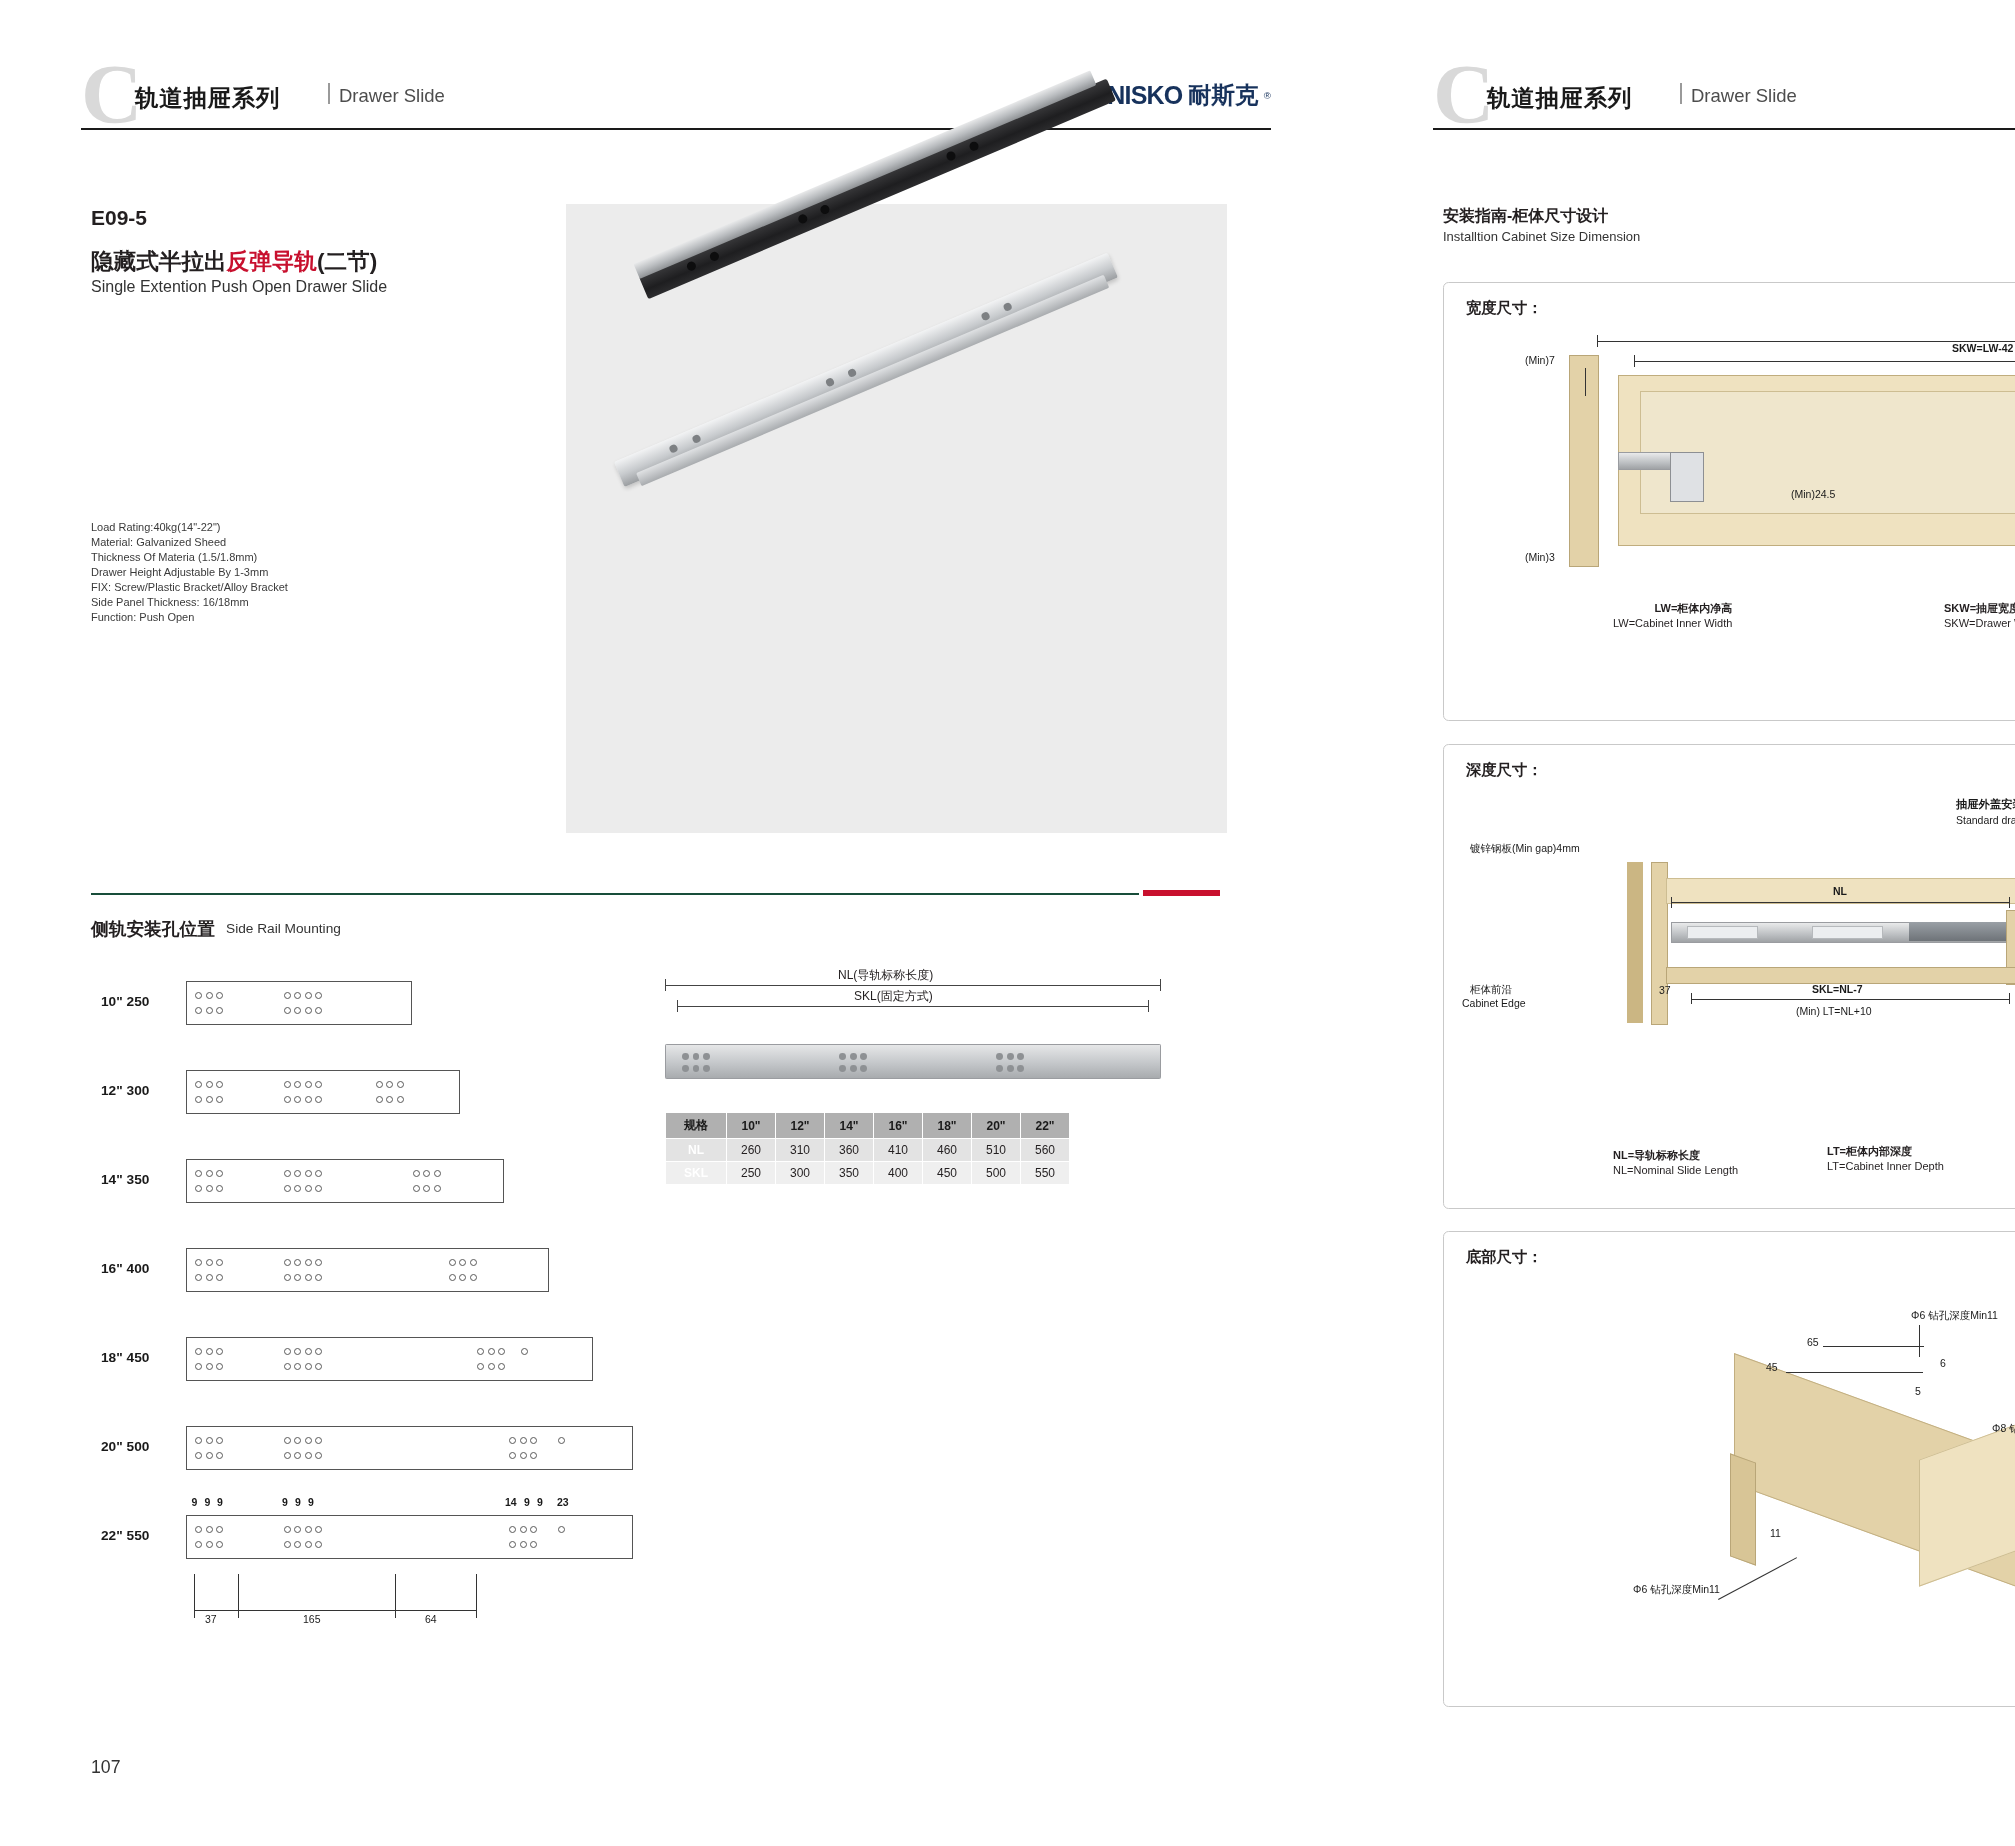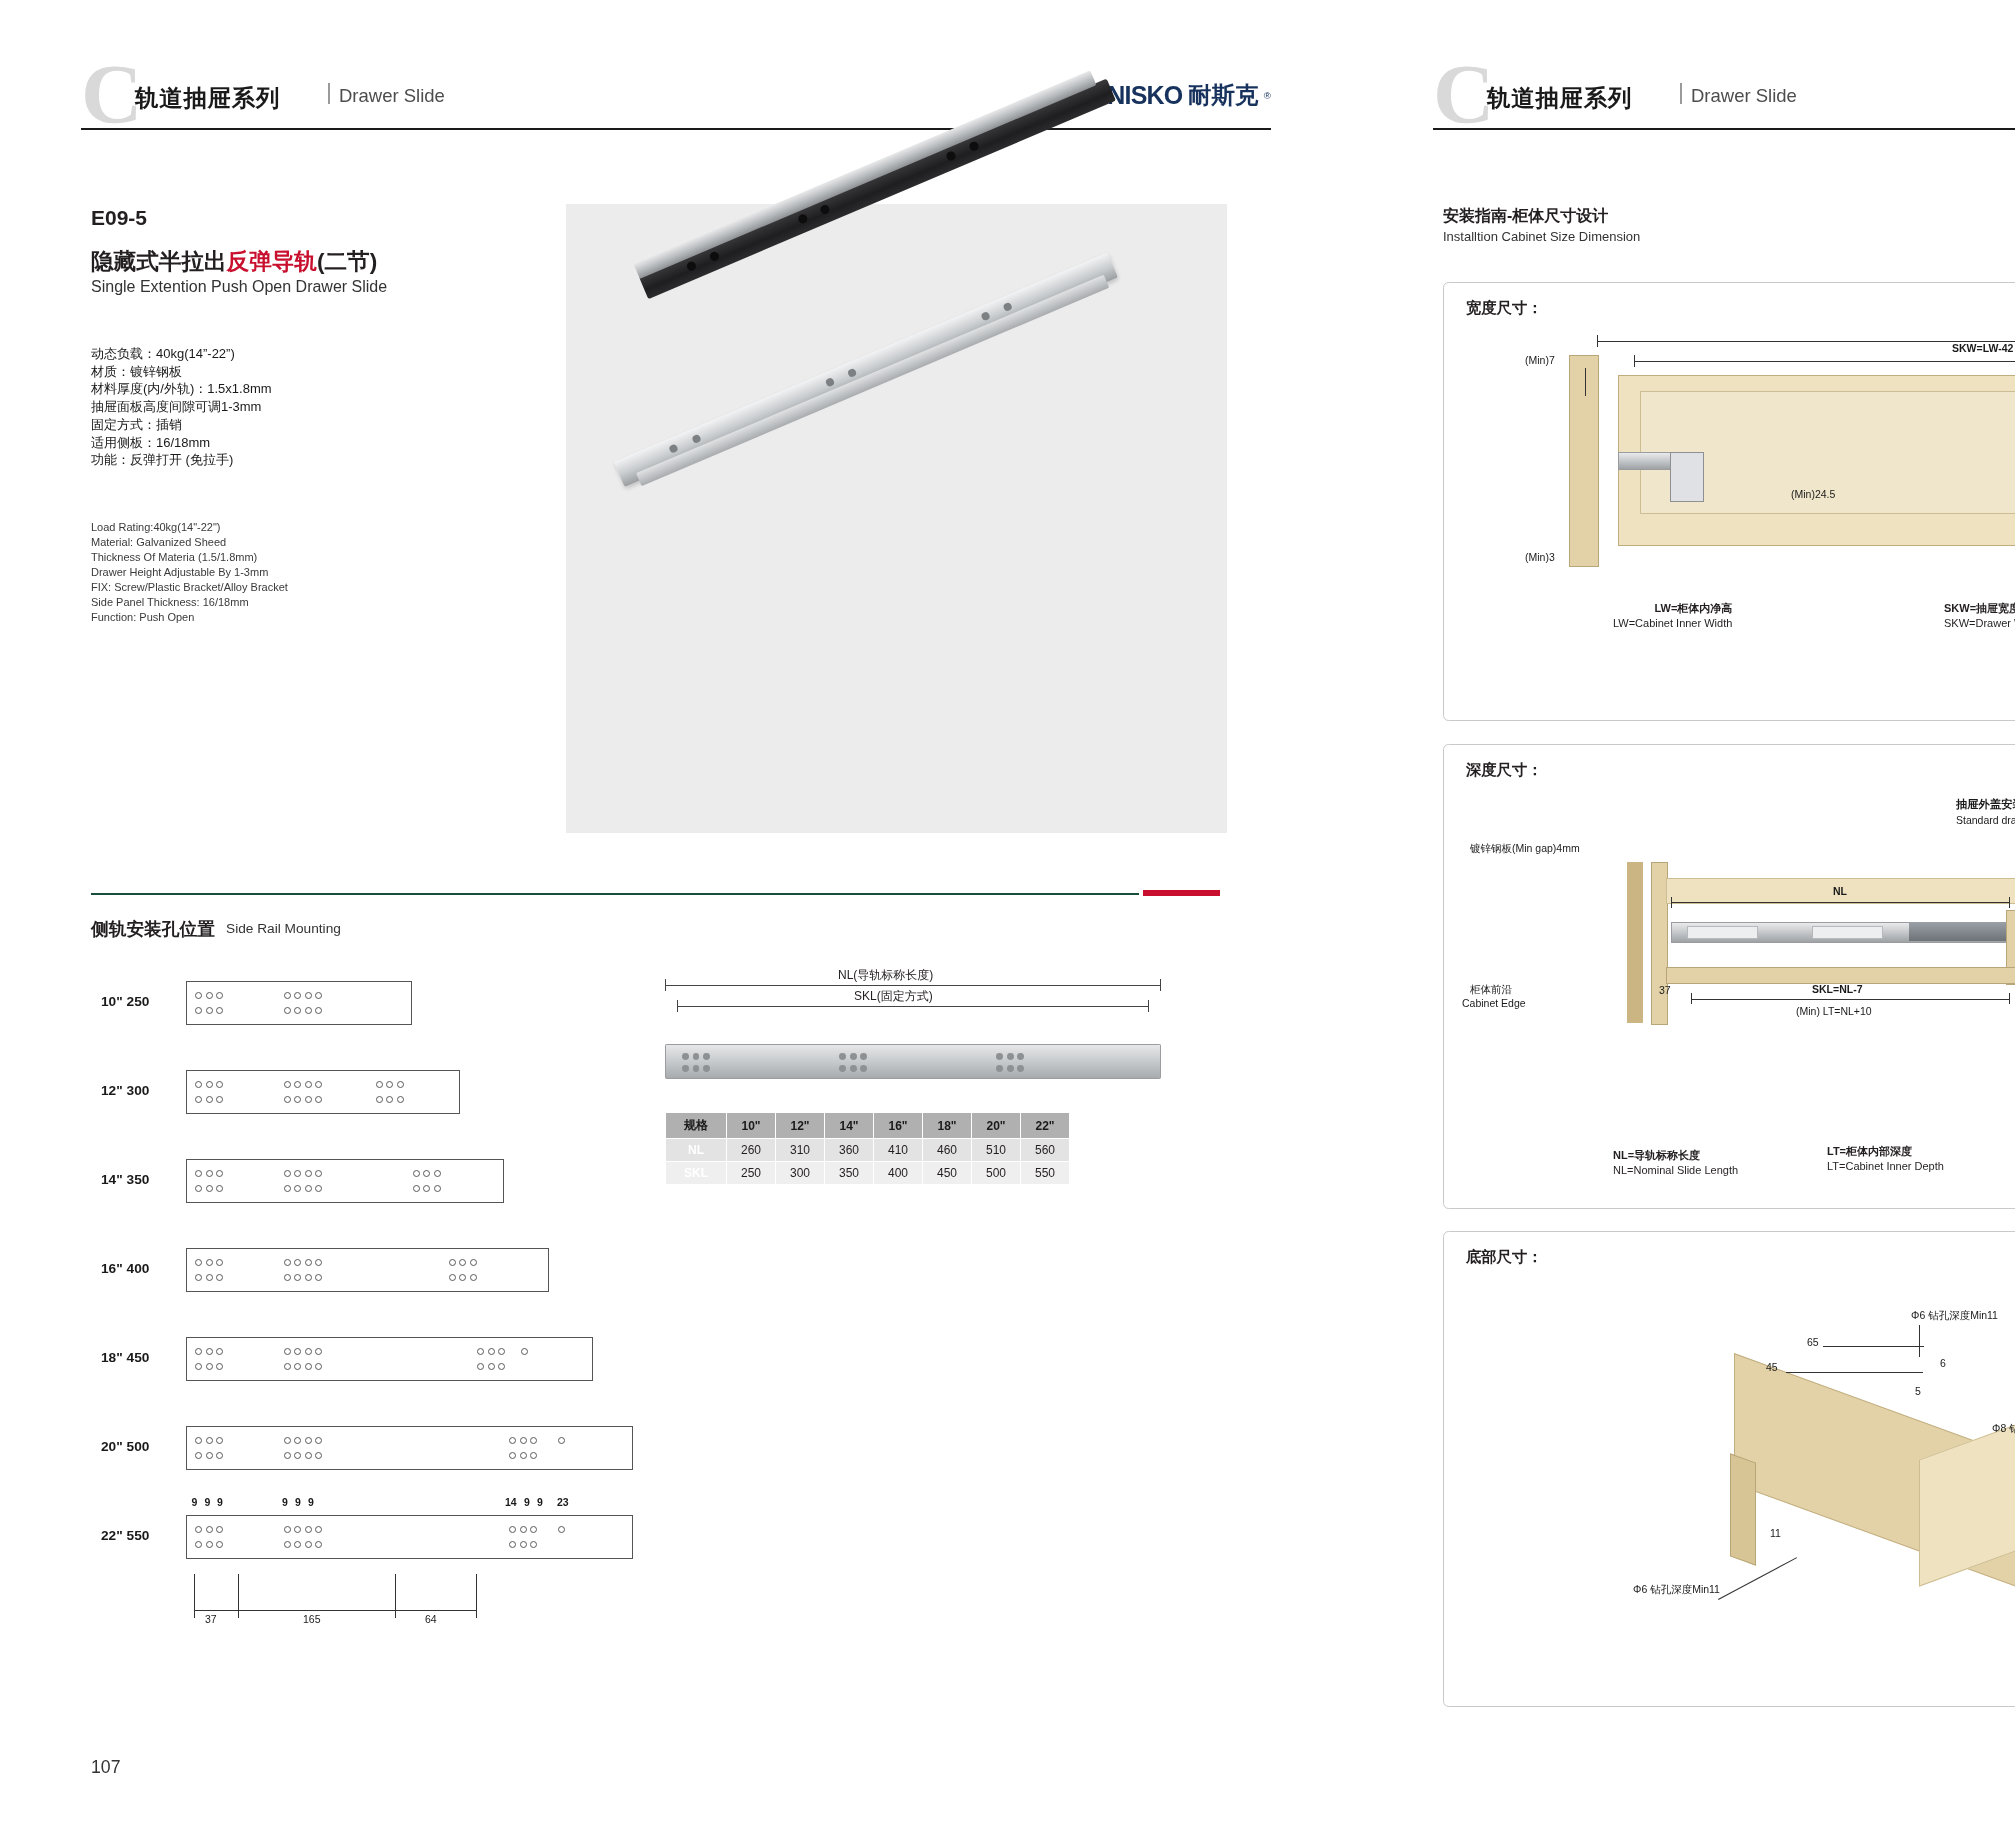--- a/index.html
+++ b/index.html
@@ -117,29 +117,20 @@
         </div>
         <div class="rule"></div>
       </div>
 
       <div class="prodcode">E09-5</div>
       <div class="prodname-cn">
         <span>隐藏式半拉出</span><span class="hl">反弹导轨</span><span>(二节)</span>
       </div>
       <div class="prodname-en">Single Extention Push Open Drawer Slide</div>
 
-      <div class="specs-cn">
-        <div>动态负载：40kg(14”-22”)</div>
-        <div>材质：镀锌钢板</div>
-        <div>材料厚度(内/外轨)：1.5x1.8mm</div>
-        <div>抽屉面板高度间隙可调1-3mm</div>
-        <div>固定方式：插销</div>
-        <div>适用侧板：16/18mm</div>
-        <div>功能：反弹打开 (免拉手)</div>
-      </div>
 
       <div class="specs-en">
         <div>Load Rating:40kg(14"-22")</div>
         <div>Material: Galvanized Sheed</div>
         <div>Thickness Of Materia (1.5/1.8mm)</div>
         <div>Drawer Height Adjustable By 1-3mm</div>
         <div>FIX:  Screw/Plastic Bracket/Alloy Bracket</div>
         <div>Side Panel Thickness: 16/18mm</div>
         <div>Function: Push Open</div>
       </div>

